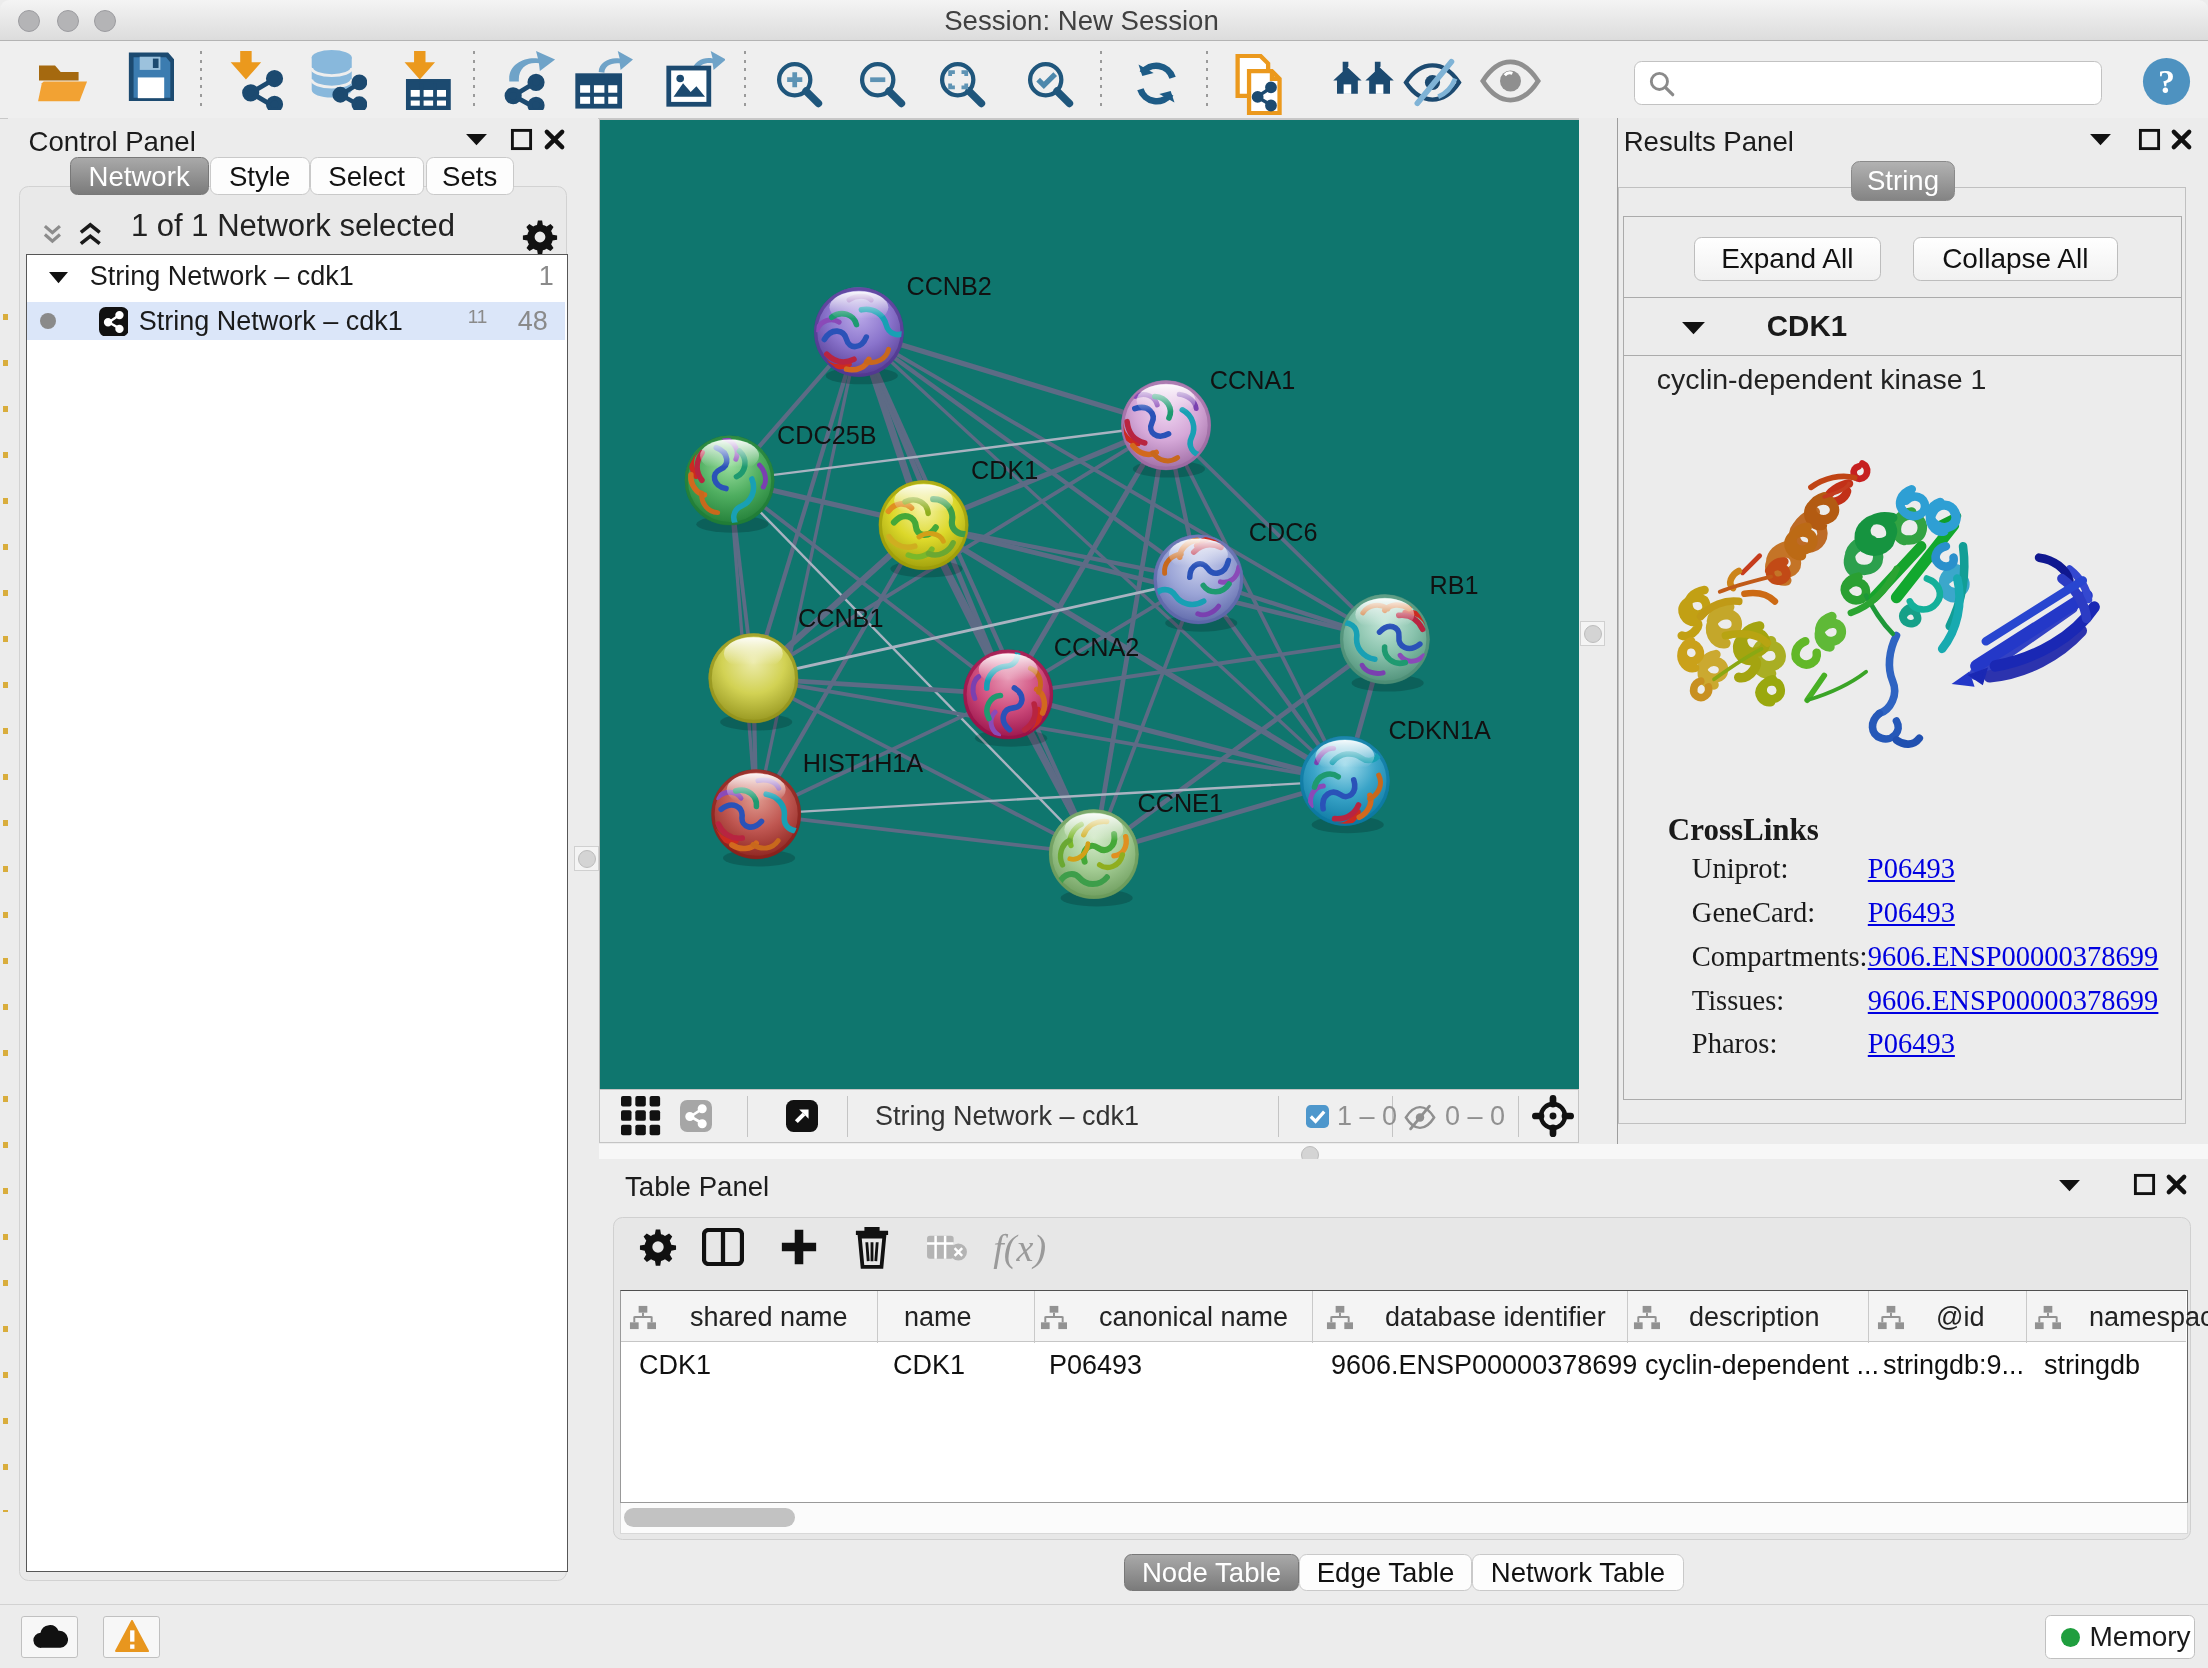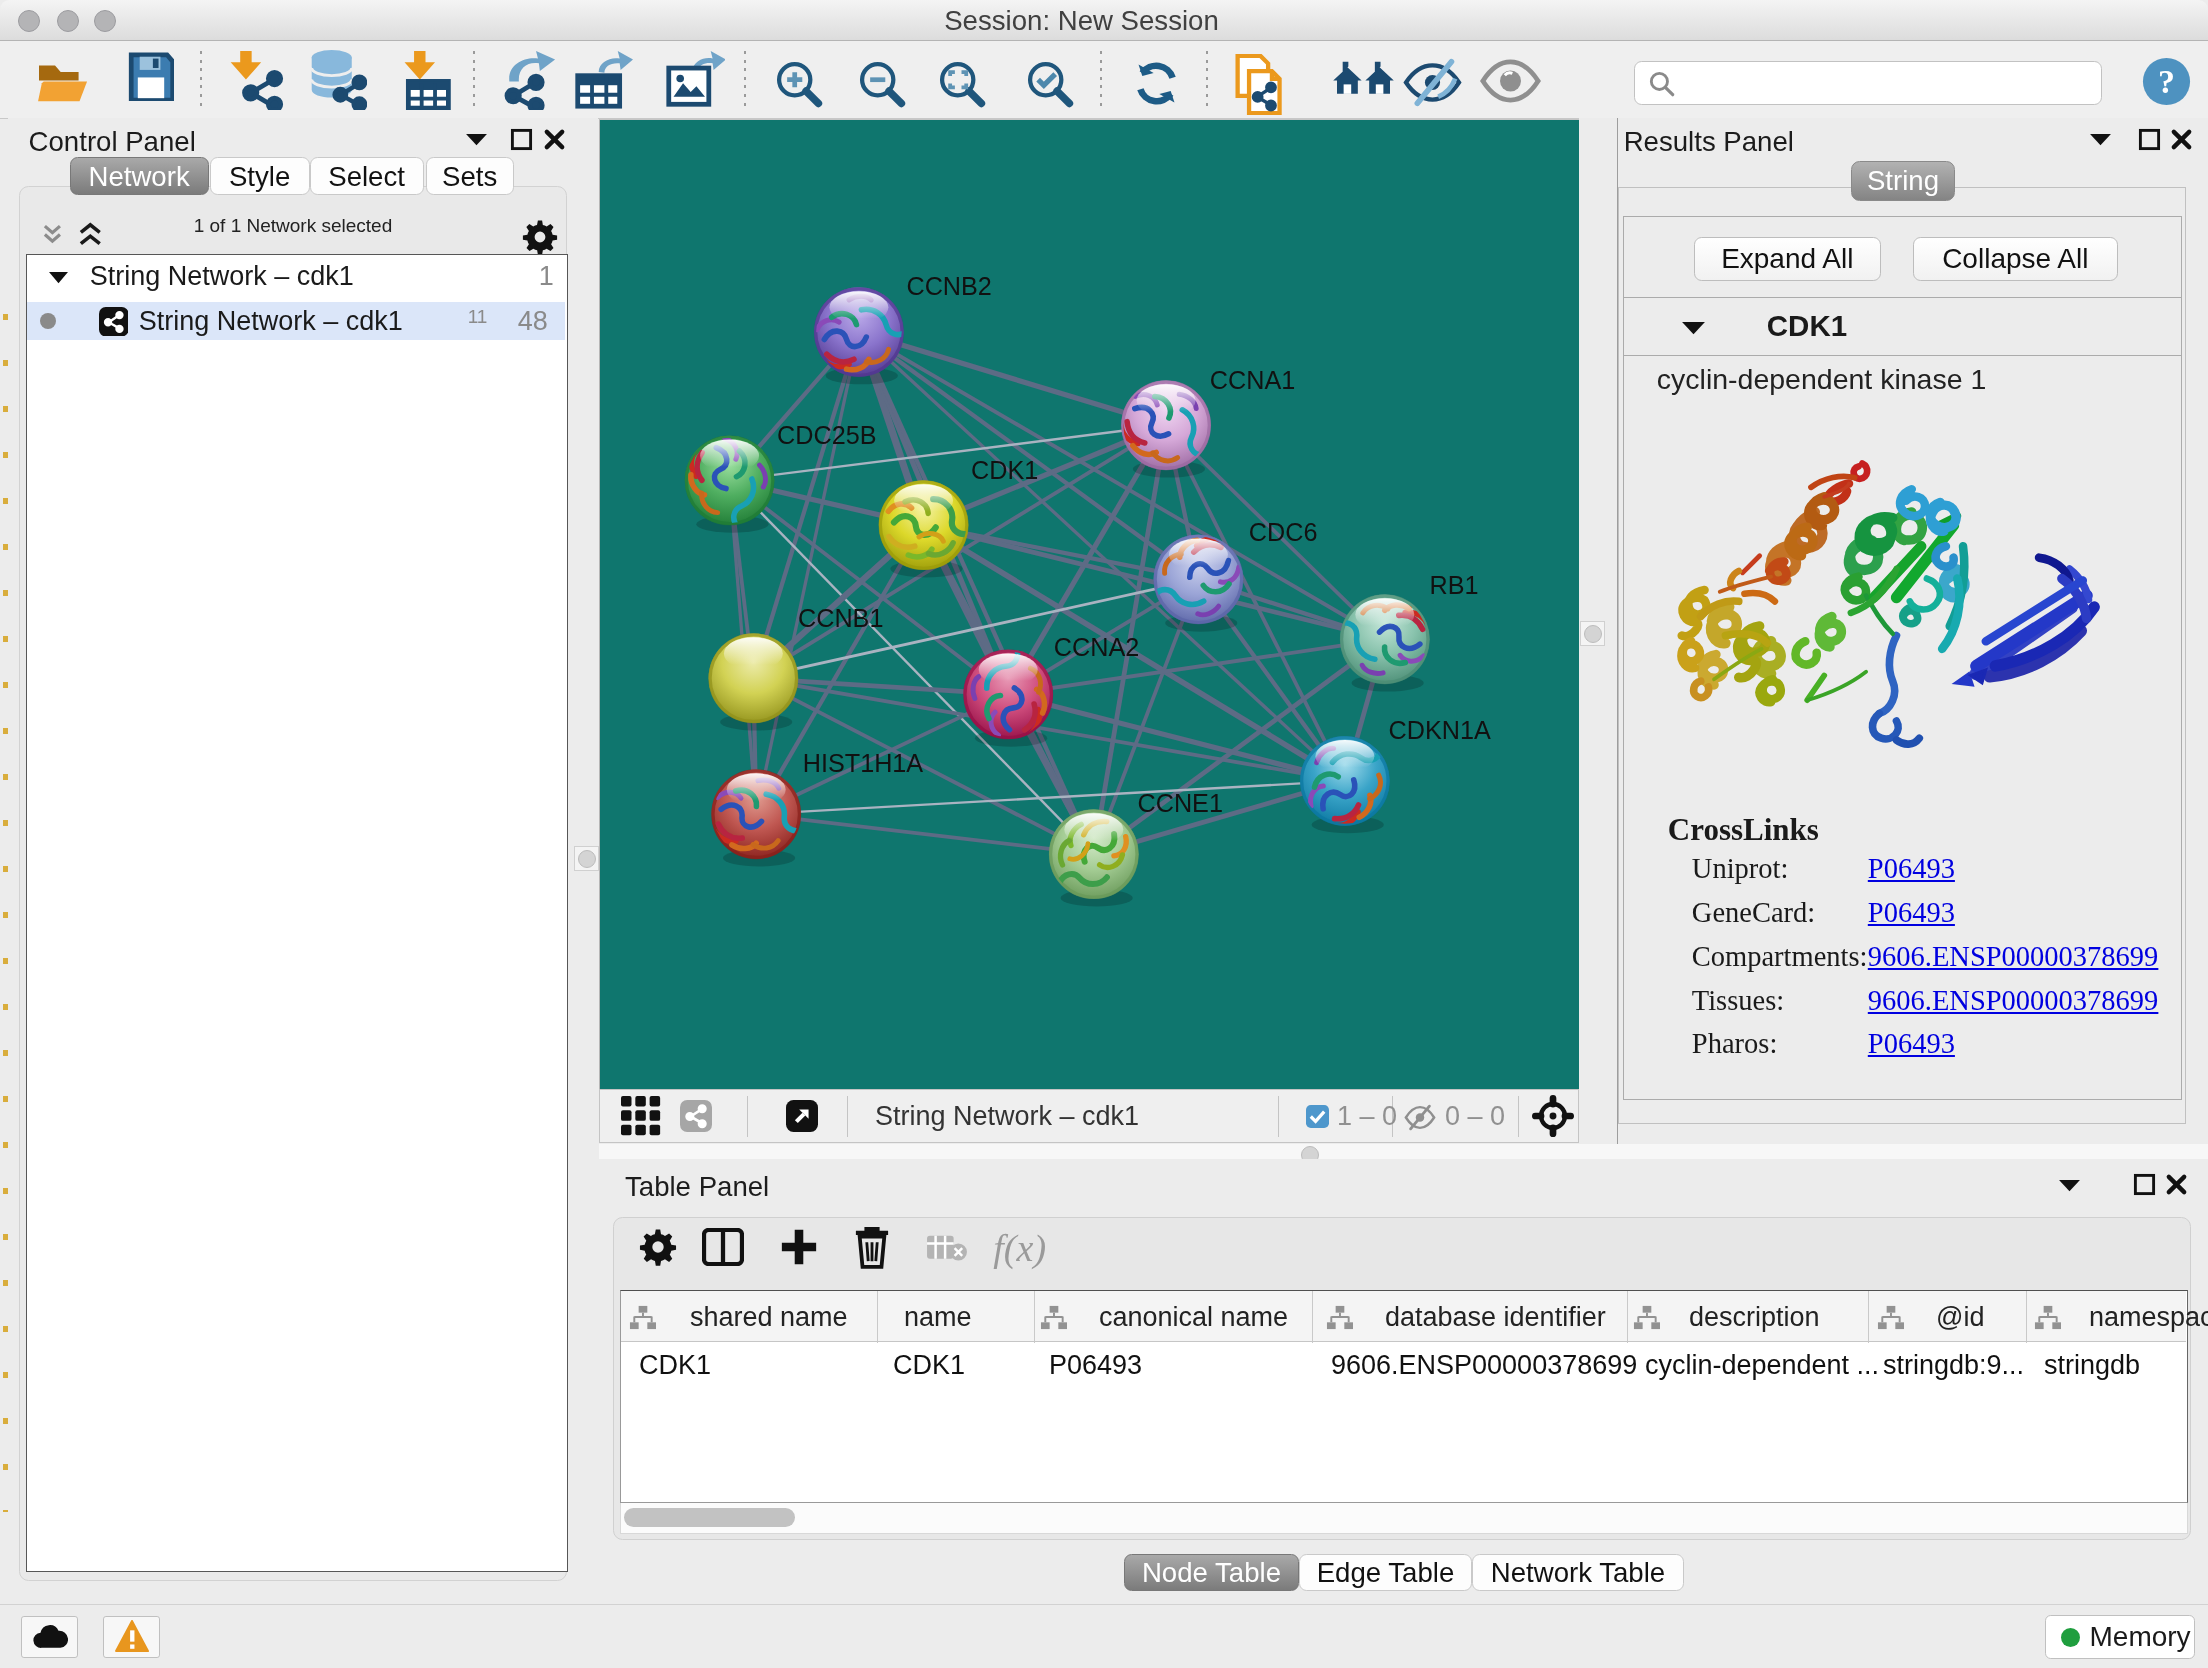--- a/index.html
+++ b/index.html
@@ -11,21 +11,21 @@
 
 #toolbar{left:0;top:41px;width:2208px;height:77px;background:#efefef;border-bottom:1px solid #c8c8c8}
 .tsep{top:9.5px;width:1.9px;height:57px;background-image:repeating-linear-gradient(#9a9a9a 0 2.9px,transparent 2.9px 8.6px)}
 #searchbox{left:1634px;top:20px;width:466px;height:42px;background:#fff;border:1.9px solid #c2c2c2;border-radius:7.6px}
 
 #cpanel{left:7.6px;top:118px;width:590px;height:1465px;background:#ececec}
 .ptitle{font-size:27.6px;color:#1c1c1c}
 .tab{top:39px;height:38px;font-size:27.6px;text-align:center;border:1px solid #c9c9c9;background:#fdfdfd;border-radius:7.6px;line-height:38px;color:#111;box-sizing:border-box;z-index:2}
 .tabsel{background:linear-gradient(#a9a9a9,#7b7b7b);color:#fff;border:1px solid #787878}
 #cpsub{left:11.4px;top:68px;width:546px;height:1393px;background:#e9e9e9;border:1px solid #d2d2d2;border-radius:9.5px}
-#netsel{left:0;top:17px;width:546px;height:44px;font-size:19px;color:#222;text-align:center;line-height:44px}
+#netsel{left:0;top:17px;width:546px;height:44px;font-size:31px;color:#222;text-align:center;line-height:44px}
 #netlist{left:5.7px;top:67px;width:542px;height:1318px;background:#fff;border:1.9px solid #565656;box-sizing:border-box}
 .row2{left:0;top:47px;width:538px;height:38px;background:#dbe6f9}
 
 #canvas{left:599px;top:119px;width:980px;height:970px;background:#0f766e;border-left:1px solid #b6b6b6;border-top:1px solid #c6c6c6;box-sizing:border-box}
 #cstatus{left:599px;top:1089px;width:980px;height:54px;background:#efefef;border:1px solid #c4c4c4;box-sizing:border-box}
 .csep{top:5.7px;width:1px;height:41px;background:#c4c4c4}
 
 #vsplit{left:1579px;top:118px;width:38px;height:1026px;background:#ececec;border-right:1px solid #9d9d9d}
 #hsplit{left:599px;top:1144px;width:1609px;height:16px;background:#f7f7f7}
 

